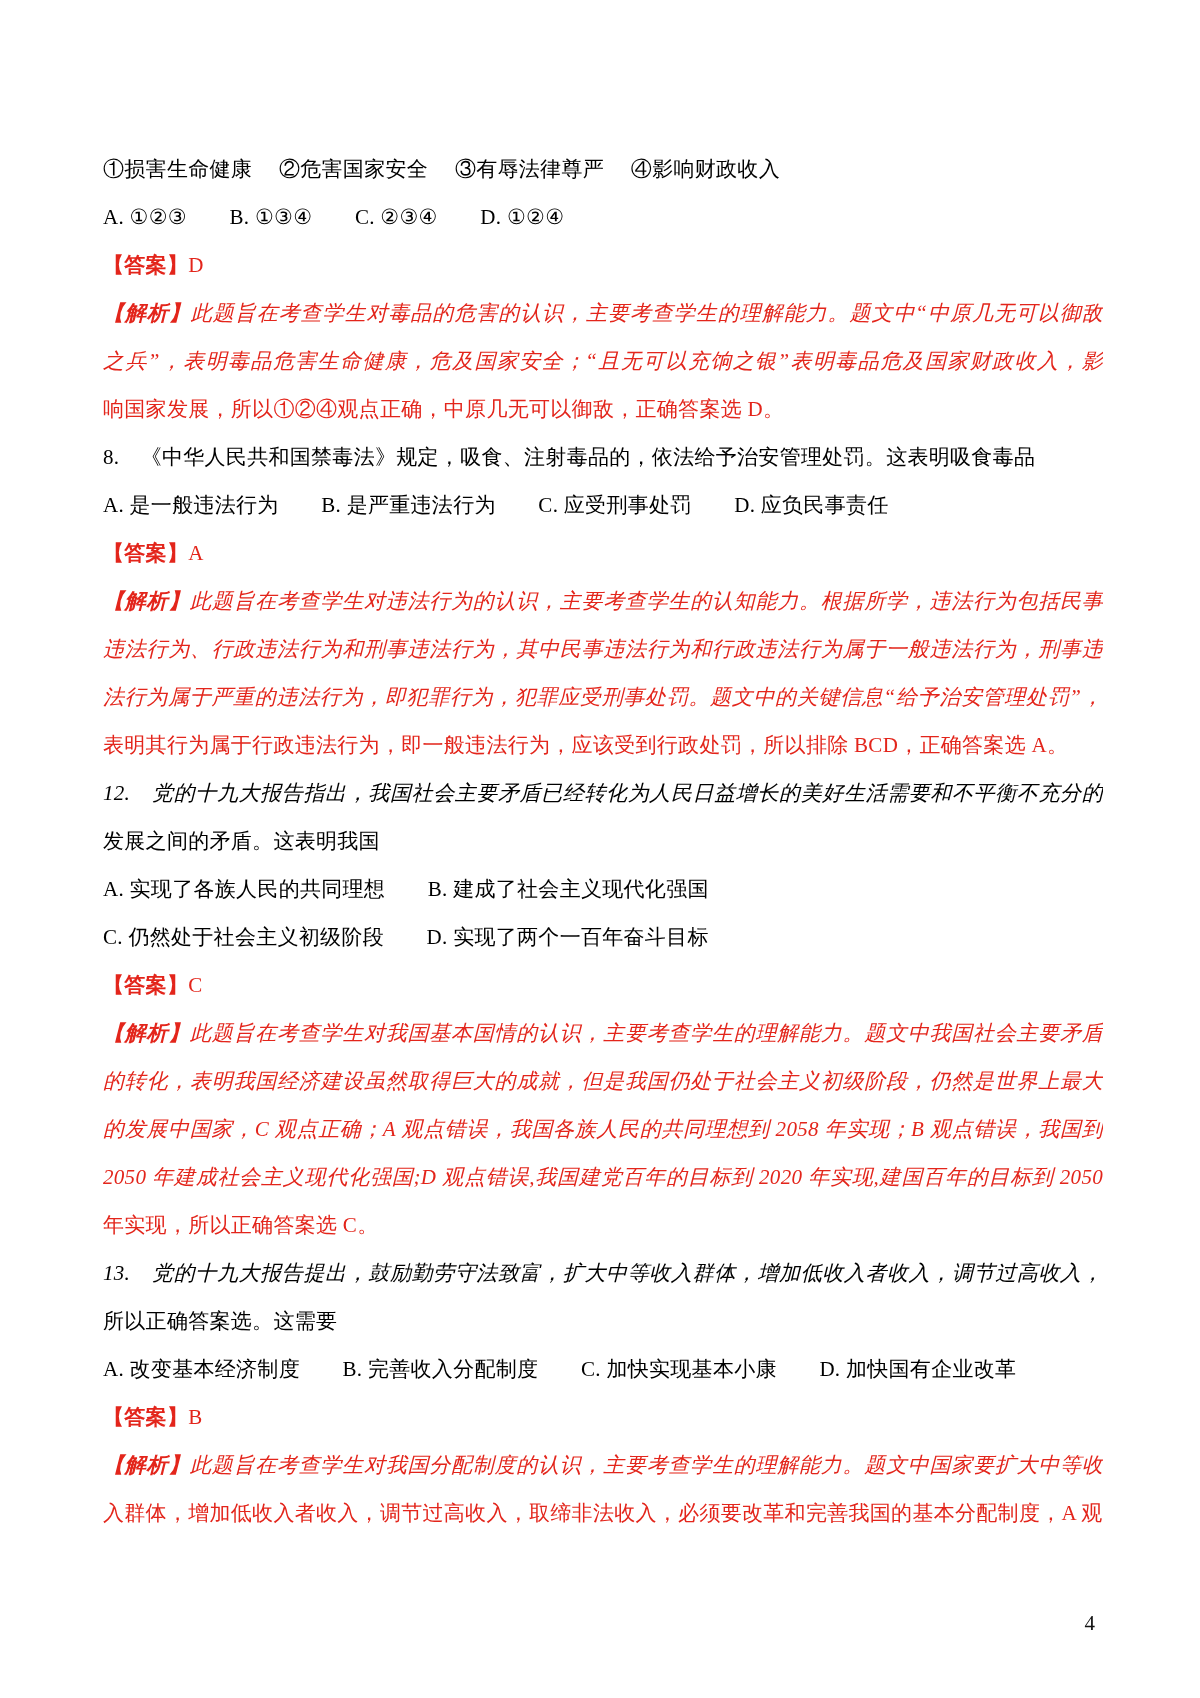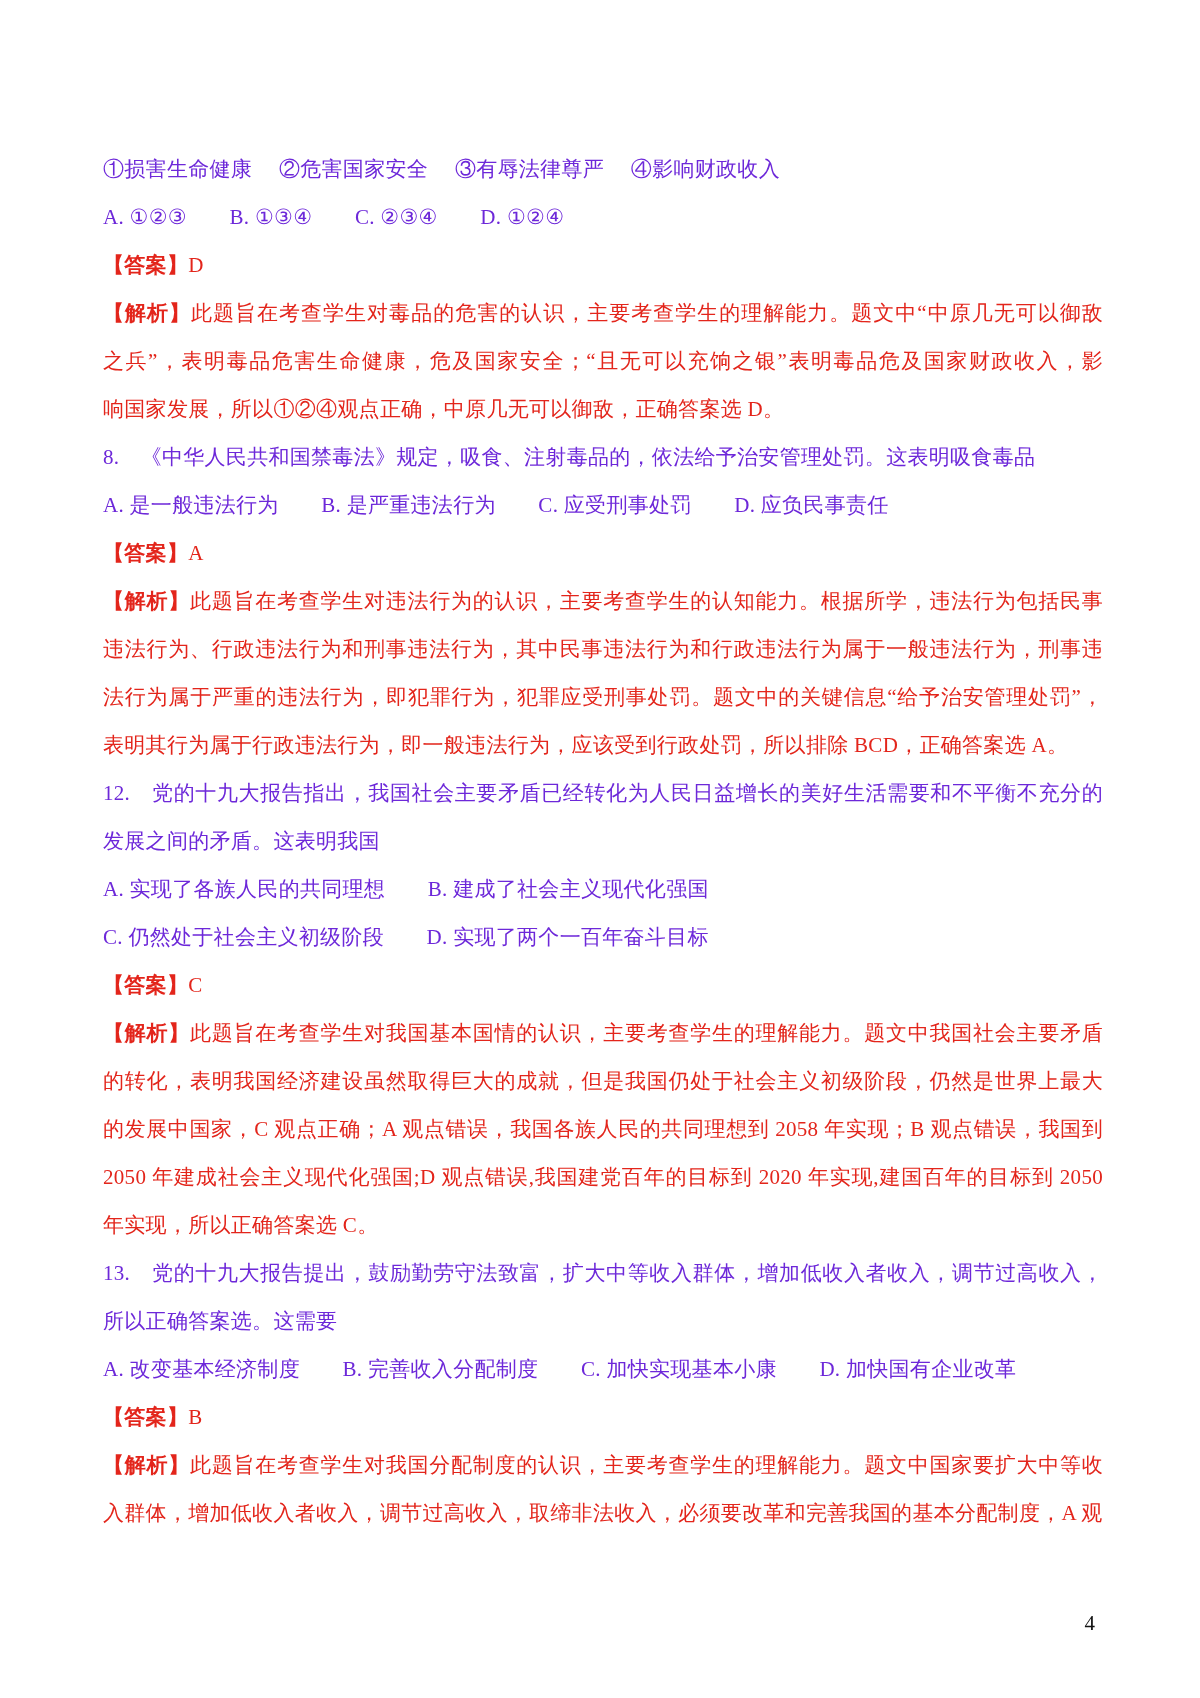--- a/index.html
+++ b/index.html
@@ -24,30 +24,31 @@
   .doc {
     position: absolute;
     left: 103px;
     top: 145px;
     width: 1000px;
   }
   .line {
     height: 48px;
     line-height: 48px;
     font-size: 21px;
-    color: #6d28d9;
+    color: #000000;
     white-space: nowrap;
     overflow: hidden;
     letter-spacing: 0.3px;
   }
   .line.fill {
     white-space: normal;
     text-align: justify;
     text-align-last: justify;
     text-justify: inter-character;
+    font-style: italic;
   }
   .line.red {
     color: var(--red, #e3251b);
   }
   .line .label {
     font-weight: bold;
     margin-top: 16px;
   }
   .pagenum {
     position: absolute;

